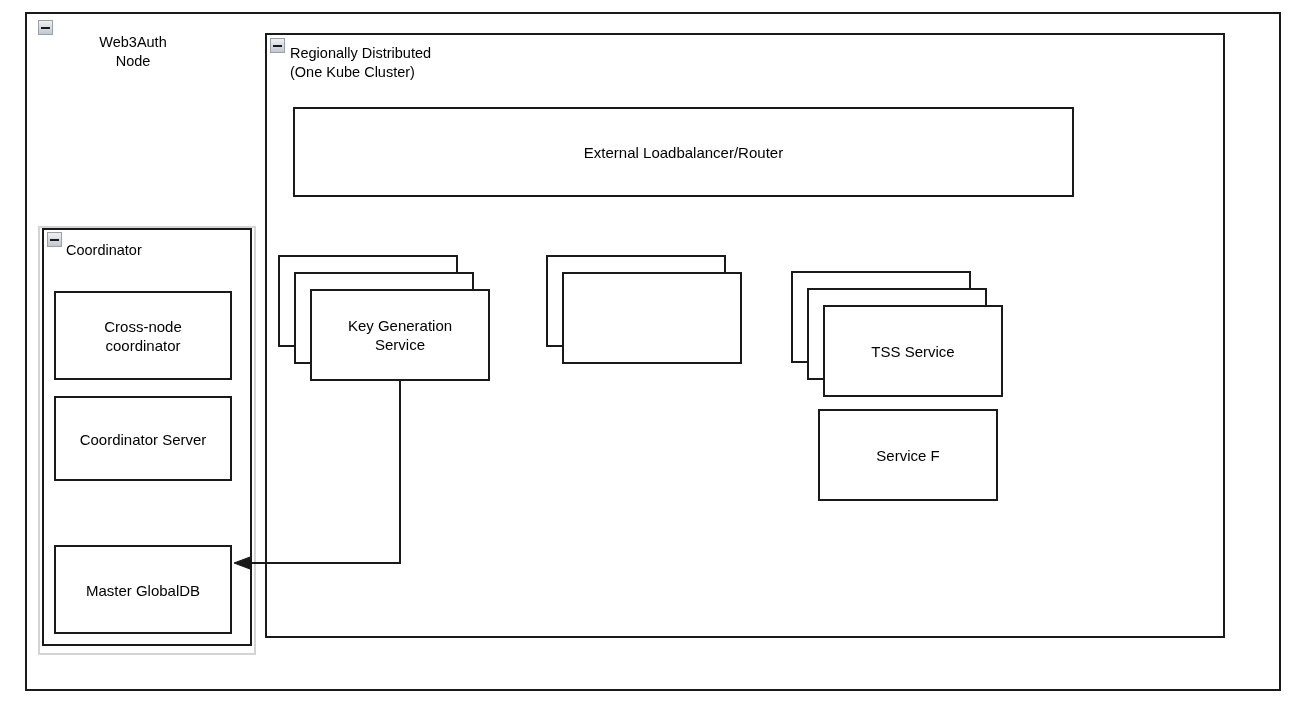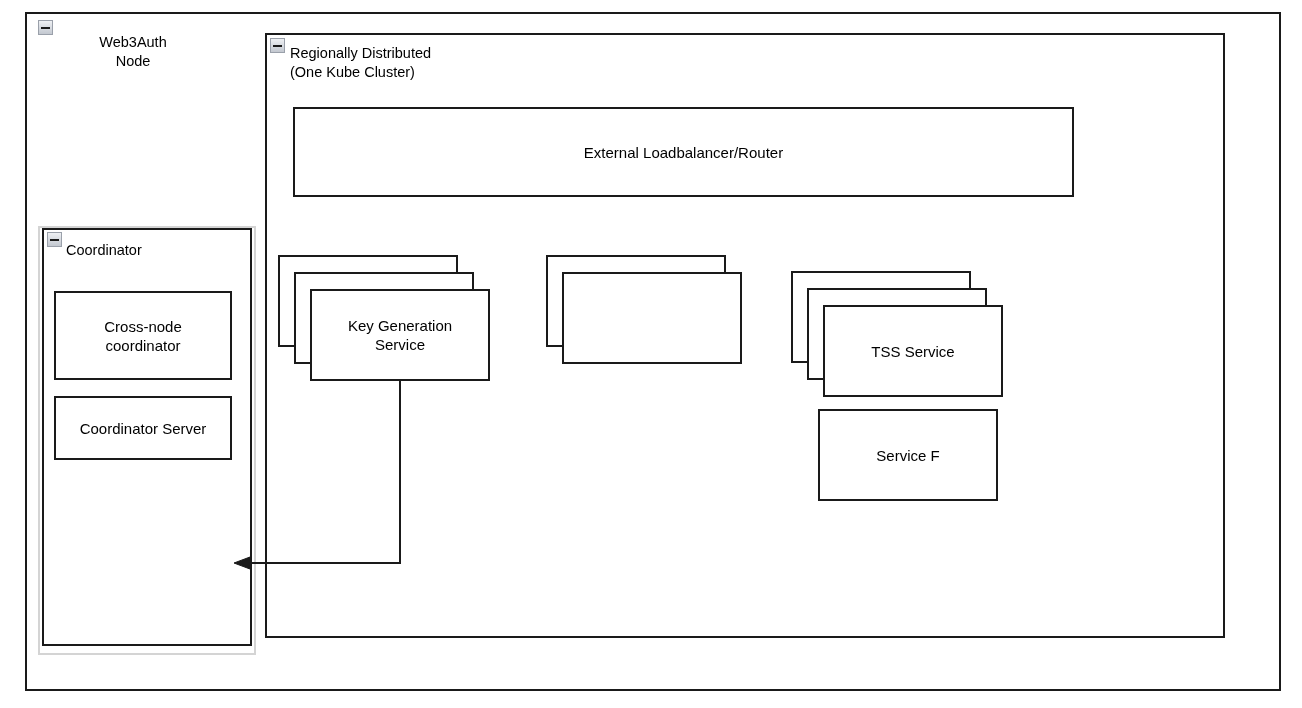--- a/index.html
+++ b/index.html
@@ -196,23 +196,26 @@
   <div id="coordinator-shell"></div>
   <div class="frame" id="coordinator-box"></div>
   <span class="collapse-icon" style="left:47px; top:232px;"></span>
   <div class="group-title" style="left:66px; top:241px; width:160px; text-align:left;">Coordinator</div>
 
   <div class="box" style="left:54px; top:291px; width:178px; height:89px;">
     <div class="box-label">Cross-node
 coordinator</div>
   </div>
 
-  <div class="box" style="left:54px; top:396px; width:178px; height:64px;">
+  <div class="box" style="left:54px; top:396px; width:178px; height:85px;">
     <div class="box-label">Coordinator Server</div>
   </div>
 
+  <div class="box" style="left:54px; top:545px; width:178px; height:89px;">
+    <div class="box-label">Master GlobalDB</div>
+  </div>
 
   <svg id="connector" viewBox="0 0 1302 708" width="1302" height="708">
     <polyline points="400,381 400,563 243,563" fill="none" stroke="#1a1a1a" stroke-width="2"></polyline>
     <polygon points="234,563 250,557 250,569" fill="#1a1a1a" stroke="#1a1a1a" stroke-width="1"></polygon>
   </svg>
 
 </div>
 
 </body></html>

